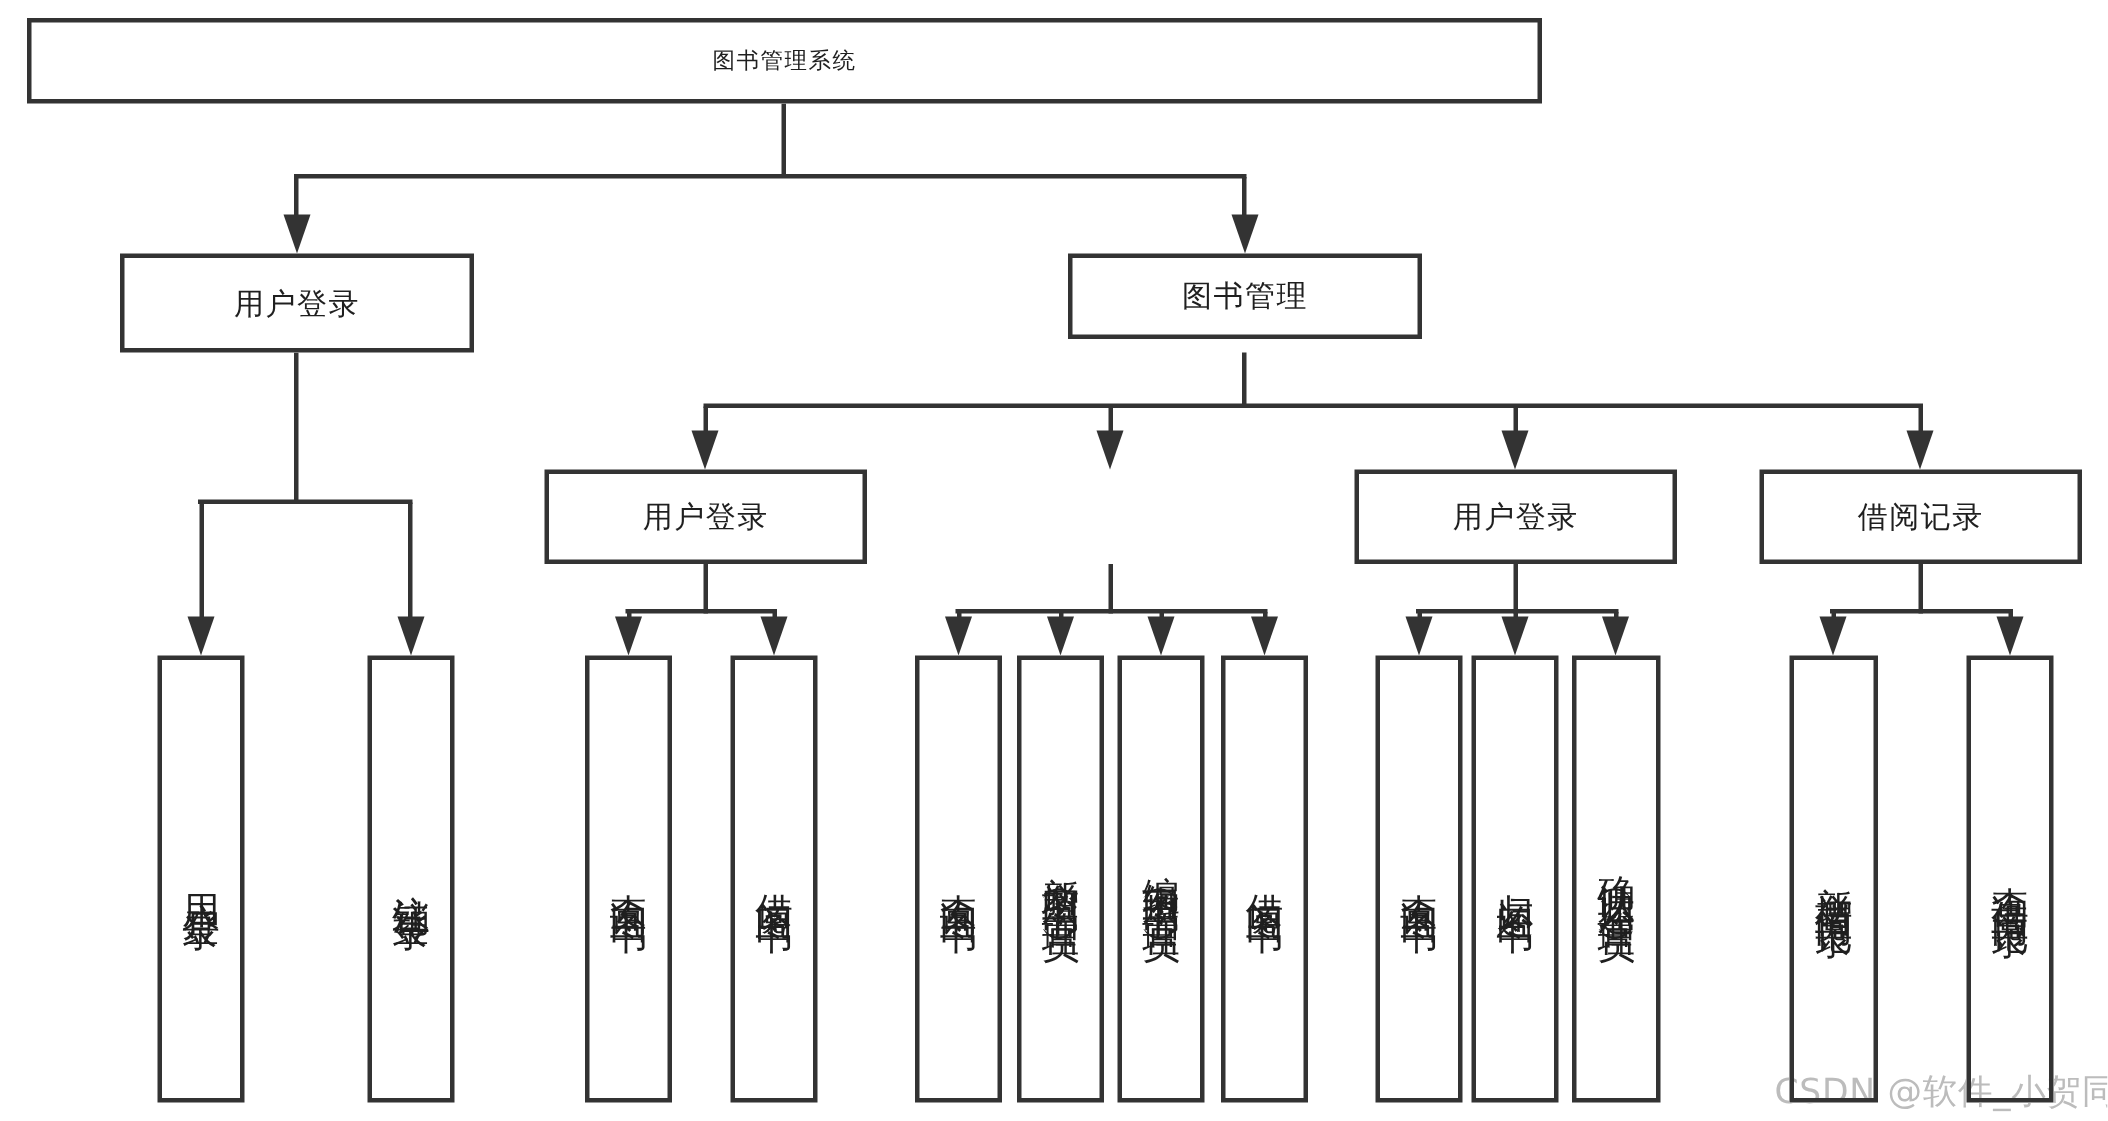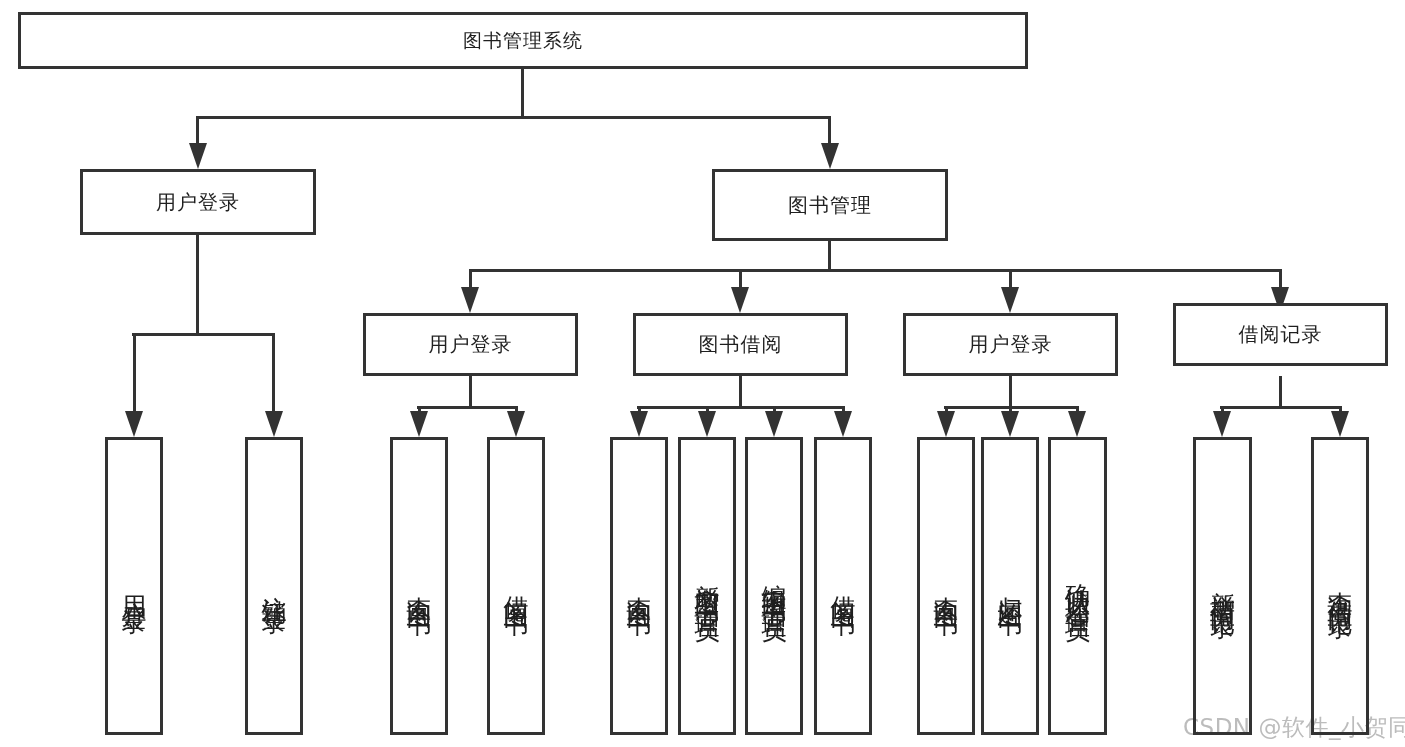--- a/index.html
+++ b/index.html
@@ -22,21 +22,21 @@
   
   .node{
     position:absolute;
     background:var(--fill);
     border:3px solid var(--border);
     display:flex;align-items:center;justify-content:center;
     color:var(--text);
     font-size:20px;
     letter-spacing:1px;
   }
-  .node.root{font-size:19px;}
+  .node.root{font-size:15px;}
   .vnode{
     position:absolute;
     background:var(--fill);
     border:3px solid var(--border);
     display:flex;align-items:center;justify-content:center;
     color:var(--text);
   }
   .vnode .lbl{
     writing-mode:vertical-rl;
     text-orientation:mixed;
@@ -127,34 +127,31 @@
   <div class="arrow" style="left:1213px;top:411px"></div>
   <div class="arrow" style="left:1331px;top:411px"></div>
 
   <div class="node root" style="left:18px;top:12px;width:1010px;height:57px">
     <span>图书管理系统</span>
   </div>
 
   <div class="node" style="left:80px;top:169px;width:236px;height:66px">
     <span>用户登录</span>
   </div>
-  <div class="node" style="left:712px;top:169px;width:236px;height:72px">
+  <div class="node" style="left:712px;top:169px;width:236px;height:57px">
     <span>图书管理</span>
   </div>
 
   <div class="node" style="left:363px;top:313px;width:215px;height:63px">
     <span>用户登录</span>
   </div>
-  <div class="node" style="left:633px;top:313px;width:215px;height:63px">
-    <span>图书借阅</span>
-  </div>
   <div class="node" style="left:903px;top:313px;width:215px;height:63px">
     <span>用户登录</span>
   </div>
-  <div class="node" style="left:1173px;top:303px;width:215px;height:63px">
+  <div class="node" style="left:1173px;top:313px;width:215px;height:63px">
     <span>借阅记录</span>
   </div>
 
   <div class="vnode" style="left:105px;top:437px;width:58px;height:298px">
     <span class="lbl">用户登录</span>
   </div>
   <div class="vnode" style="left:245px;top:437px;width:58px;height:298px">
     <span class="lbl">注销登录</span>
   </div>
 

